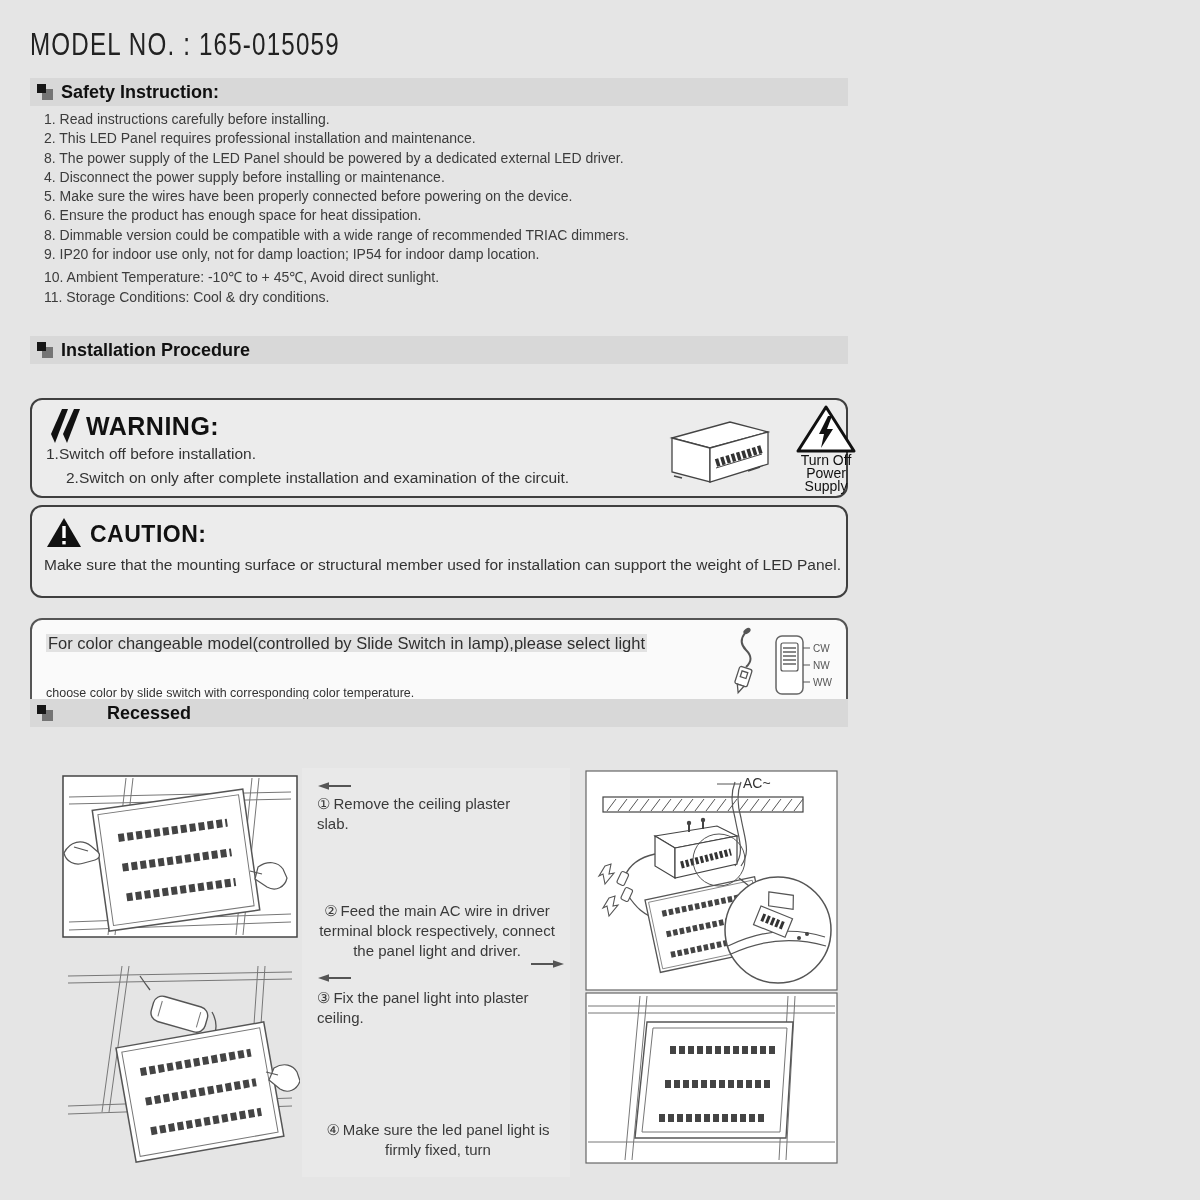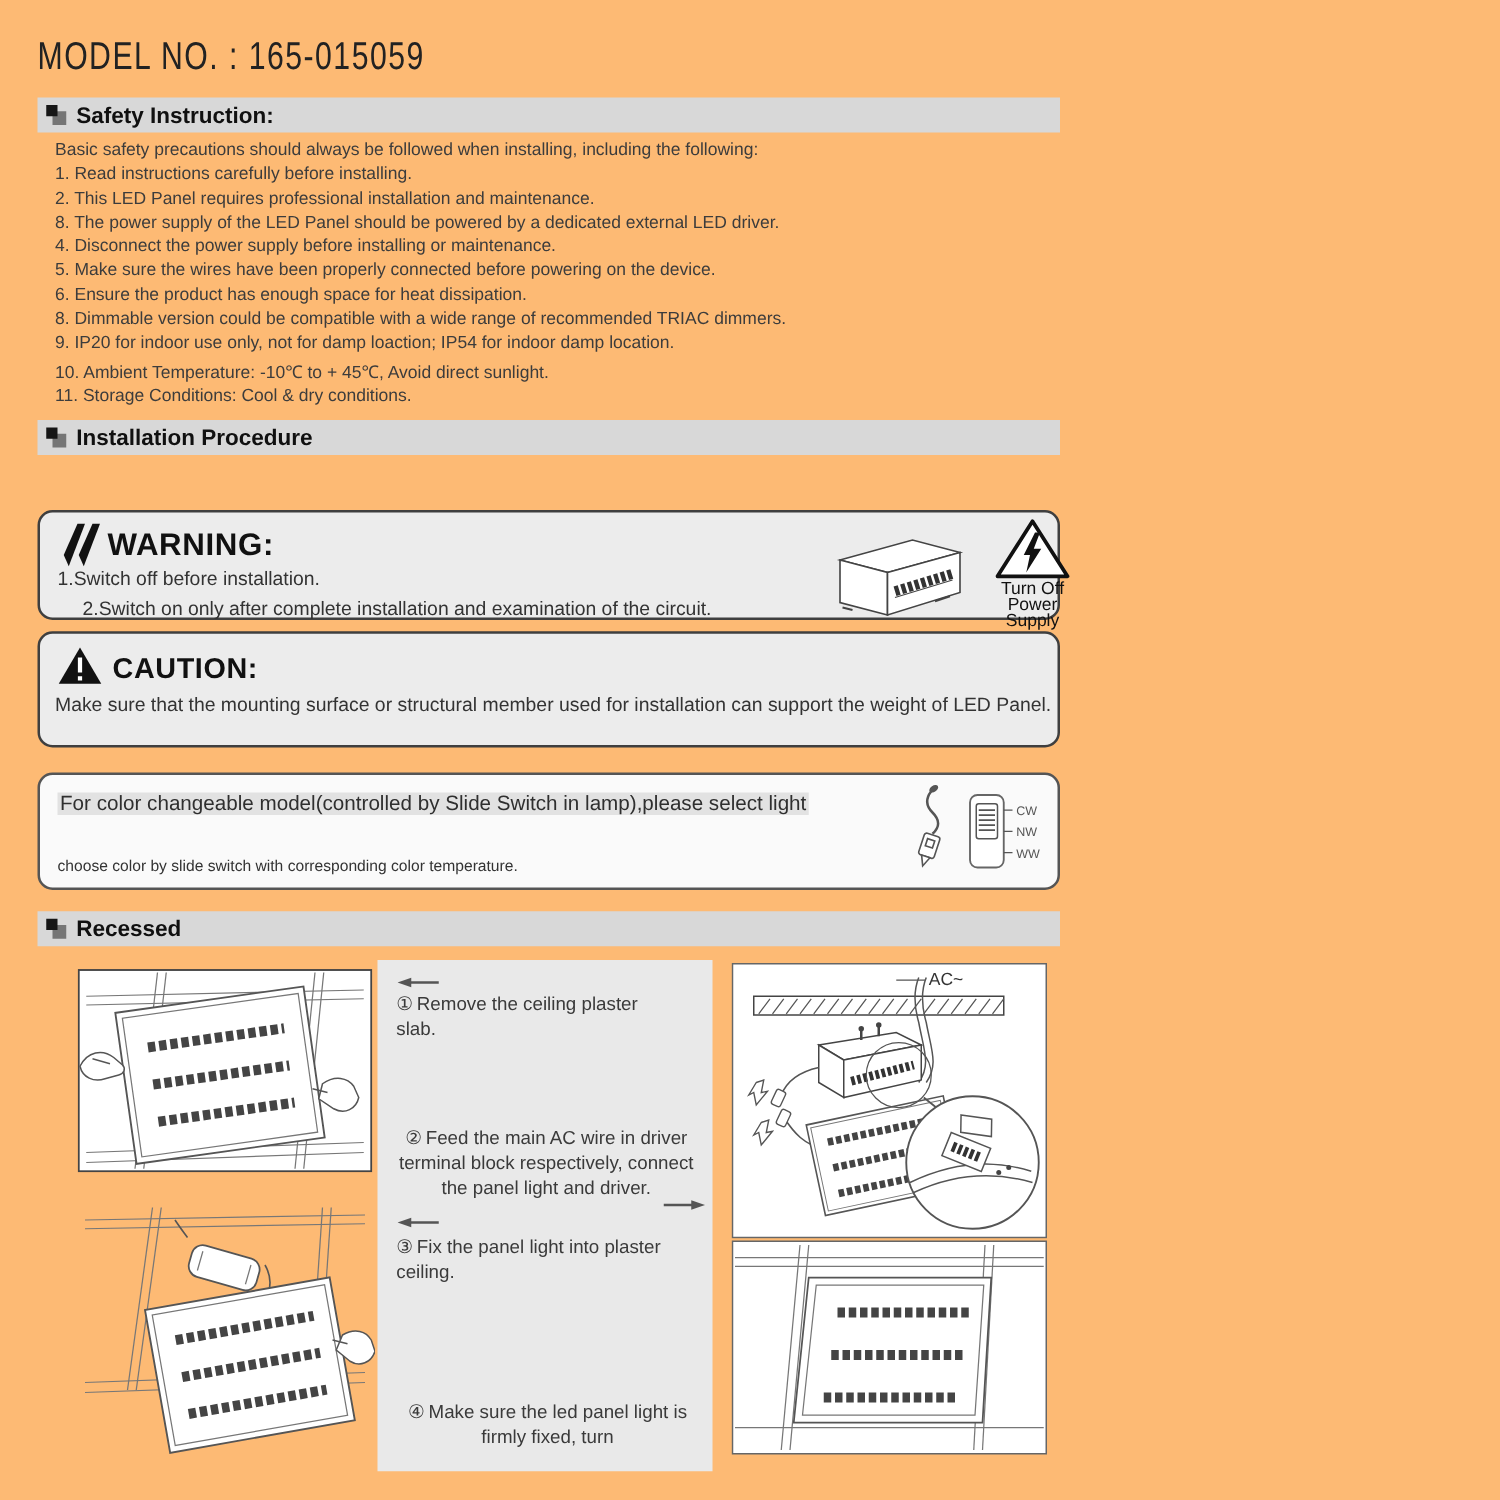--- a/index.html
+++ b/index.html
@@ -1,35 +1,35 @@
 <!DOCTYPE html>
 <html><head>
 <meta charset="utf-8">
 <style>
   html,body{margin:0;padding:0;background:#fff;}
-  .page{position:relative;width:1200px;height:1200px;background:#fdba74;overflow:hidden;
+  .page{position:relative;width:1200px;height:1200px;background:#e5e5e5;overflow:hidden;
         font-family:"Liberation Sans", sans-serif;color:#3a3a3a;}
 
   .model-title{position:absolute;left:30px;top:27px;font-size:31px;color:#222;
         letter-spacing:1.5px;white-space:nowrap;transform:scaleX(.78);transform-origin:left center;}
 
   .section-bar{position:absolute;left:30px;width:818px;height:28px;background:#d8d8d8;
         display:flex;align-items:center;padding-left:7px;box-sizing:border-box;}
   .sq-icon{position:relative;width:17px;height:17px;margin-right:7px;flex:0 0 auto;}
   .sq-icon .sq-dark{position:absolute;left:0;top:0;width:9px;height:9px;background:#161616;z-index:2;}
   .sq-icon .sq-gray{position:absolute;left:5px;top:5px;width:11px;height:11px;background:#757575;}
   .bar-label{font-weight:bold;font-size:18px;color:#101010;}
 
   .safety-text{position:absolute;left:44px;top:110px;width:780px;font-size:14px;line-height:19.3px;color:#3c3c3c;}
   .safety-text .item{white-space:nowrap;}
   .safety-text .item.gap{margin-top:4px;}
 
   .rbox{position:absolute;left:30px;width:818px;box-sizing:border-box;background:#ececec;
         border:2px solid #3f3f3f;border-radius:12px;}
-  .warning-box{top:408px;height:88px;}
+  .warning-box{top:398px;height:100px;}
   .caution-box{top:505px;height:93px;}
   .color-box{top:618px;height:94px;background:#fafafa;border-width:2px;border-color:#555;}
 
   .warn-title{position:absolute;left:16px;top:8px;display:flex;align-items:center;}
   .warn-title .t{font-size:25px;font-weight:bold;color:#111;letter-spacing:.5px;margin-left:6px;}
   .warn-line{position:absolute;left:14px;font-size:15.5px;color:#333;}
   .warn-line.l1{top:45px;}
   .warn-line.l2{top:69px;margin-left:20px;}
   .warn-driver{position:absolute;left:628px;top:16px;}
   .warn-badge{position:absolute;left:752px;top:4px;width:84px;text-align:center;}
@@ -75,21 +75,20 @@
 
   <div class="section-bar" style="top:78px;">
     <div class="sq-icon">
       <div class="sq-dark"></div>
         <div class="sq-gray"></div>
     </div>
     <div class="bar-label">Safety Instruction:</div>
   </div>
 
   <div class="safety-text">
-    <div class="item">Basic safety precautions should always be followed when installing, including the following:</div>
     <div class="item">1. Read instructions carefully before installing.</div>
     <div class="item">2. This LED Panel requires professional installation and maintenance.</div>
     <div class="item">8. The power supply of the LED Panel should be powered by a dedicated external LED driver.</div>
     <div class="item">4. Disconnect the power supply before installing or maintenance.</div>
     <div class="item">5. Make sure the wires have been properly connected before powering on the device.</div>
     <div class="item">6. Ensure the product has enough space for heat dissipation.</div>
     <div class="item">8. Dimmable version could be compatible with a wide range of recommended TRIAC dimmers.</div>
     <div class="item">9. IP20 for indoor use only, not for damp loaction; IP54 for indoor damp location.</div>
     <div class="item gap">10. Ambient Temperature: -10℃ to + 45℃, Avoid direct sunlight.</div>
     <div class="item">11. Storage Conditions: Cool &amp; dry conditions.</div>
@@ -177,21 +176,21 @@
             <line x1="83" y1="41" x2="90" y2="41"></line>
             <line x1="83" y1="58" x2="90" y2="58"></line>
         </g>
         <text x="93" y="28" font-size="10" fill="#555" font-family="Liberation Sans, sans-serif">CW</text>
         <text x="93" y="45" font-size="10" fill="#555" font-family="Liberation Sans, sans-serif">NW</text>
         <text x="93" y="62" font-size="10" fill="#555" font-family="Liberation Sans, sans-serif">WW</text>
       </svg>
     </div>
   </div>
 
-  <div class="section-bar" style="top:729px;">
+  <div class="section-bar" style="top:699px;gap:46px;">
     <div class="sq-icon">
       <div class="sq-dark"></div>
         <div class="sq-gray"></div>
     </div>
     <div class="bar-label">Recessed</div>
   </div>
 
   <div class="mid-col"></div>
 
   <div class="arrow arr-left-1">

